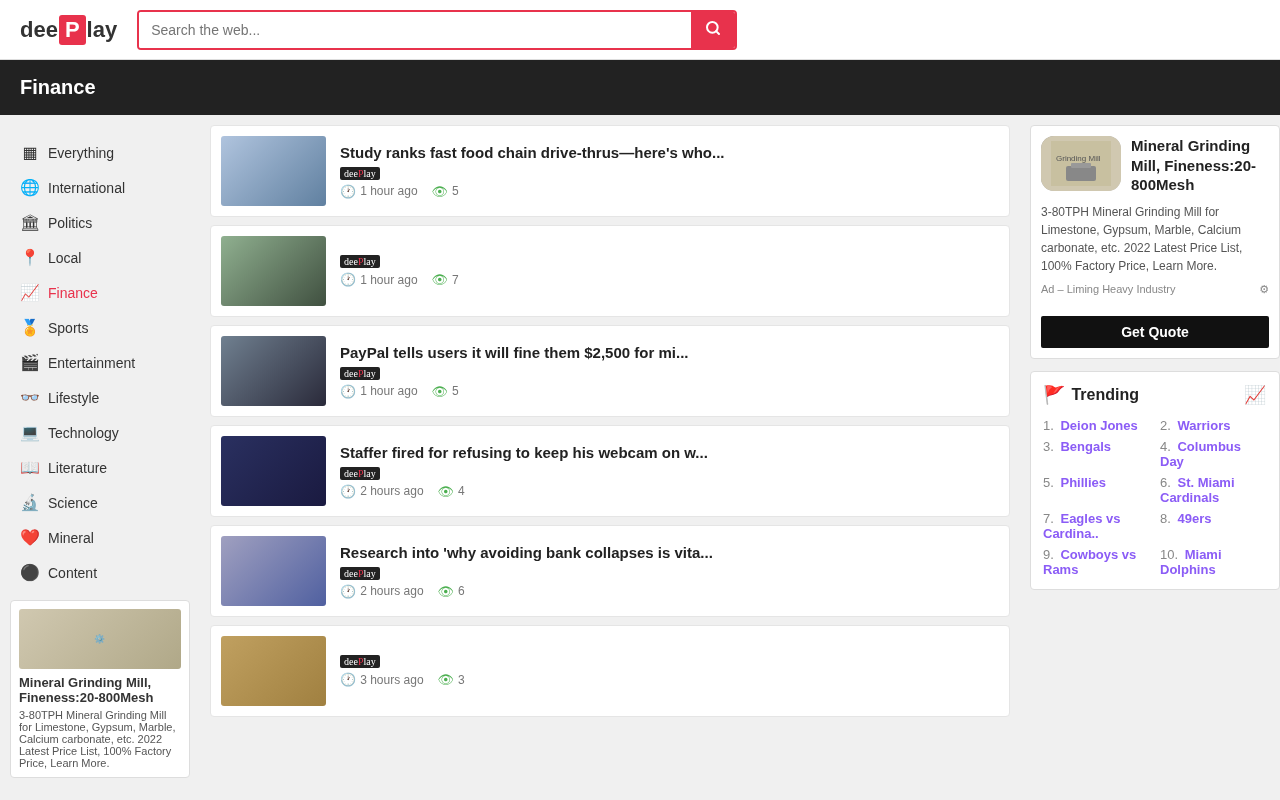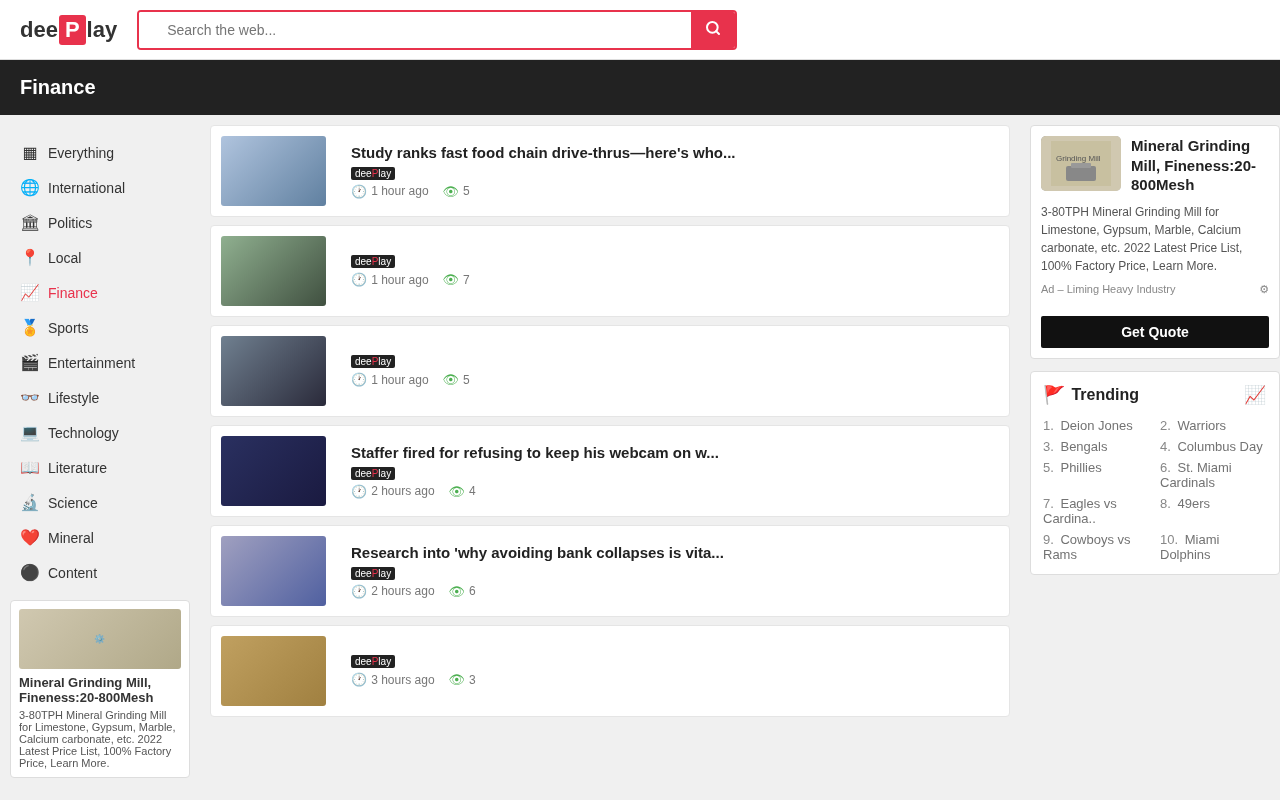--- a/index.html
+++ b/index.html
@@ -39,21 +39,21 @@
       flex: 1;
       max-width: 600px;
       border: 2px solid #e8324c;
       border-radius: 4px;
       overflow: hidden;
     }
     .search-bar input {
       flex: 1;
       border: none;
       outline: none;
-      padding: 8px 28px;
+      padding: 8px 12px;
       font-size: 14px;
     }
     .search-bar button {
       background: #e8324c;
       border: none;
       cursor: pointer;
       padding: 8px 14px;
       color: #fff;
       font-size: 16px;
     }
@@ -121,39 +121,40 @@
       padding: 0 10px;
       min-width: 0;
     }
 
     
     .news-card {
       background: #fff;
       border-radius: 4px;
       display: flex;
       align-items: center;
-      gap: 25px;
+      gap: 14px;
       margin-bottom: 8px;
       padding: 10px;
       border: 1px solid #e5e5e5;
     }
     .news-thumb {
       width: 105px;
       height: 70px;
       flex-shrink: 0;
       border-radius: 3px;
       overflow: hidden;
       background: #aaa;
     }
     .news-body { flex: 1; min-width: 0; }
     .news-source-row {
       display: flex;
       align-items: flex-end;
       gap: 6px;
       margin-bottom: 4px;
+      font-family: Liberation Serif, serif;
     }
     .news-title {
       font-size: 15px;
       font-weight: bold;
       color: #222;
       margin-bottom: 6px;
       white-space: nowrap;
       overflow: hidden;
       text-overflow: ellipsis;
     }
@@ -187,21 +188,21 @@
     .ad-top {
       display: flex;
       gap: 10px;
       align-items: flex-start;
       margin-bottom: 8px;
     }
     .ad-thumb {
       width: 80px;
       height: 55px;
       background: linear-gradient(135deg, #999, #ccc);
-      border-radius: 5px;
+      border-radius: 13px;
       flex-shrink: 0;
       position: relative;
       overflow: hidden;
     }
     .ad-thumb-overlay {
       position: absolute;
       inset: 0;
       display: flex;
       align-items: center;
       justify-content: center;
@@ -268,23 +269,23 @@
     .trending-grid {
       display: grid;
       grid-template-columns: 1fr 1fr;
       gap: 6px 10px;
     }
     .trending-item {
       font-size: 13px;
       color: #555;
     }
     .trending-item a {
-      color: #737373;
+      color: #8b5cf6;
       text-decoration: none;
-      font-weight: 400;
+      font-weight: 700;
     }
     .trending-num {
       color: #888;
       margin-right: 3px;
     }
 
     
     .thumb-1 { background: linear-gradient(135deg, #b0c4de, #6080a0); }
     .thumb-2 { background: linear-gradient(135deg, #90b090, #405040); }
     .thumb-3 { background: linear-gradient(135deg, #708090, #2a2a3a); }
@@ -423,20 +424,21 @@
         <div class="news-meta-item">
           <span class="meta-icon">👁</span>
           <span>7</span>
         </div>
       </div>
     </div>
   </div>
         <div class="news-card">
     <div class="news-thumb thumb-3"></div>
     <div class="news-body">
+      <div class="news-title">PayPal tells users it will fine them $2,500 for mi...</div>
       <div class="news-source-row">
         <span class="source-dee">dee<span class="red">P</span>lay</span>
       </div>
       <div class="news-meta">
         <div class="news-meta-item">
           <span class="meta-icon">🕐</span>
           <span>1 hour ago</span>
         </div>
         <div class="news-meta-item">
           <span class="meta-icon">👁</span>

